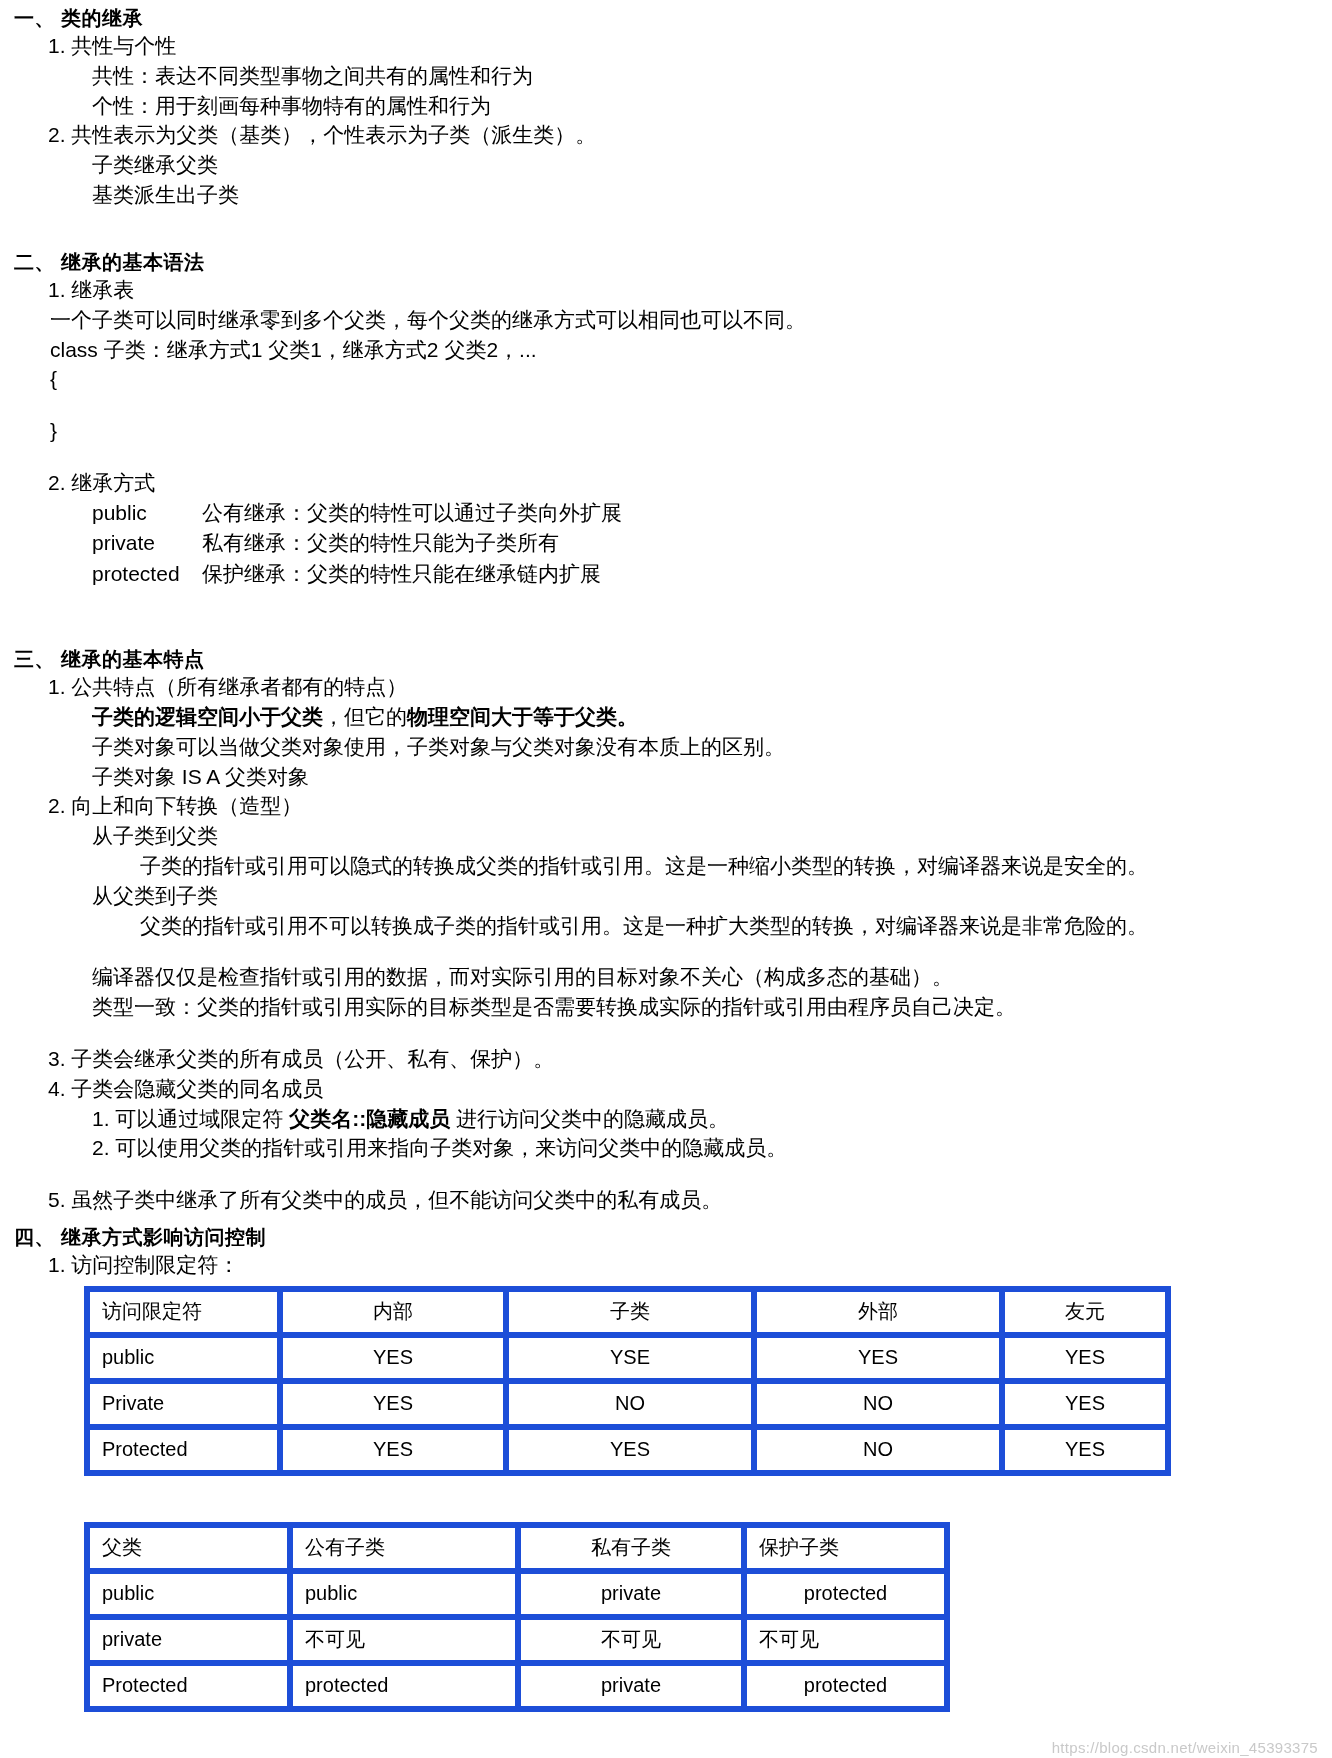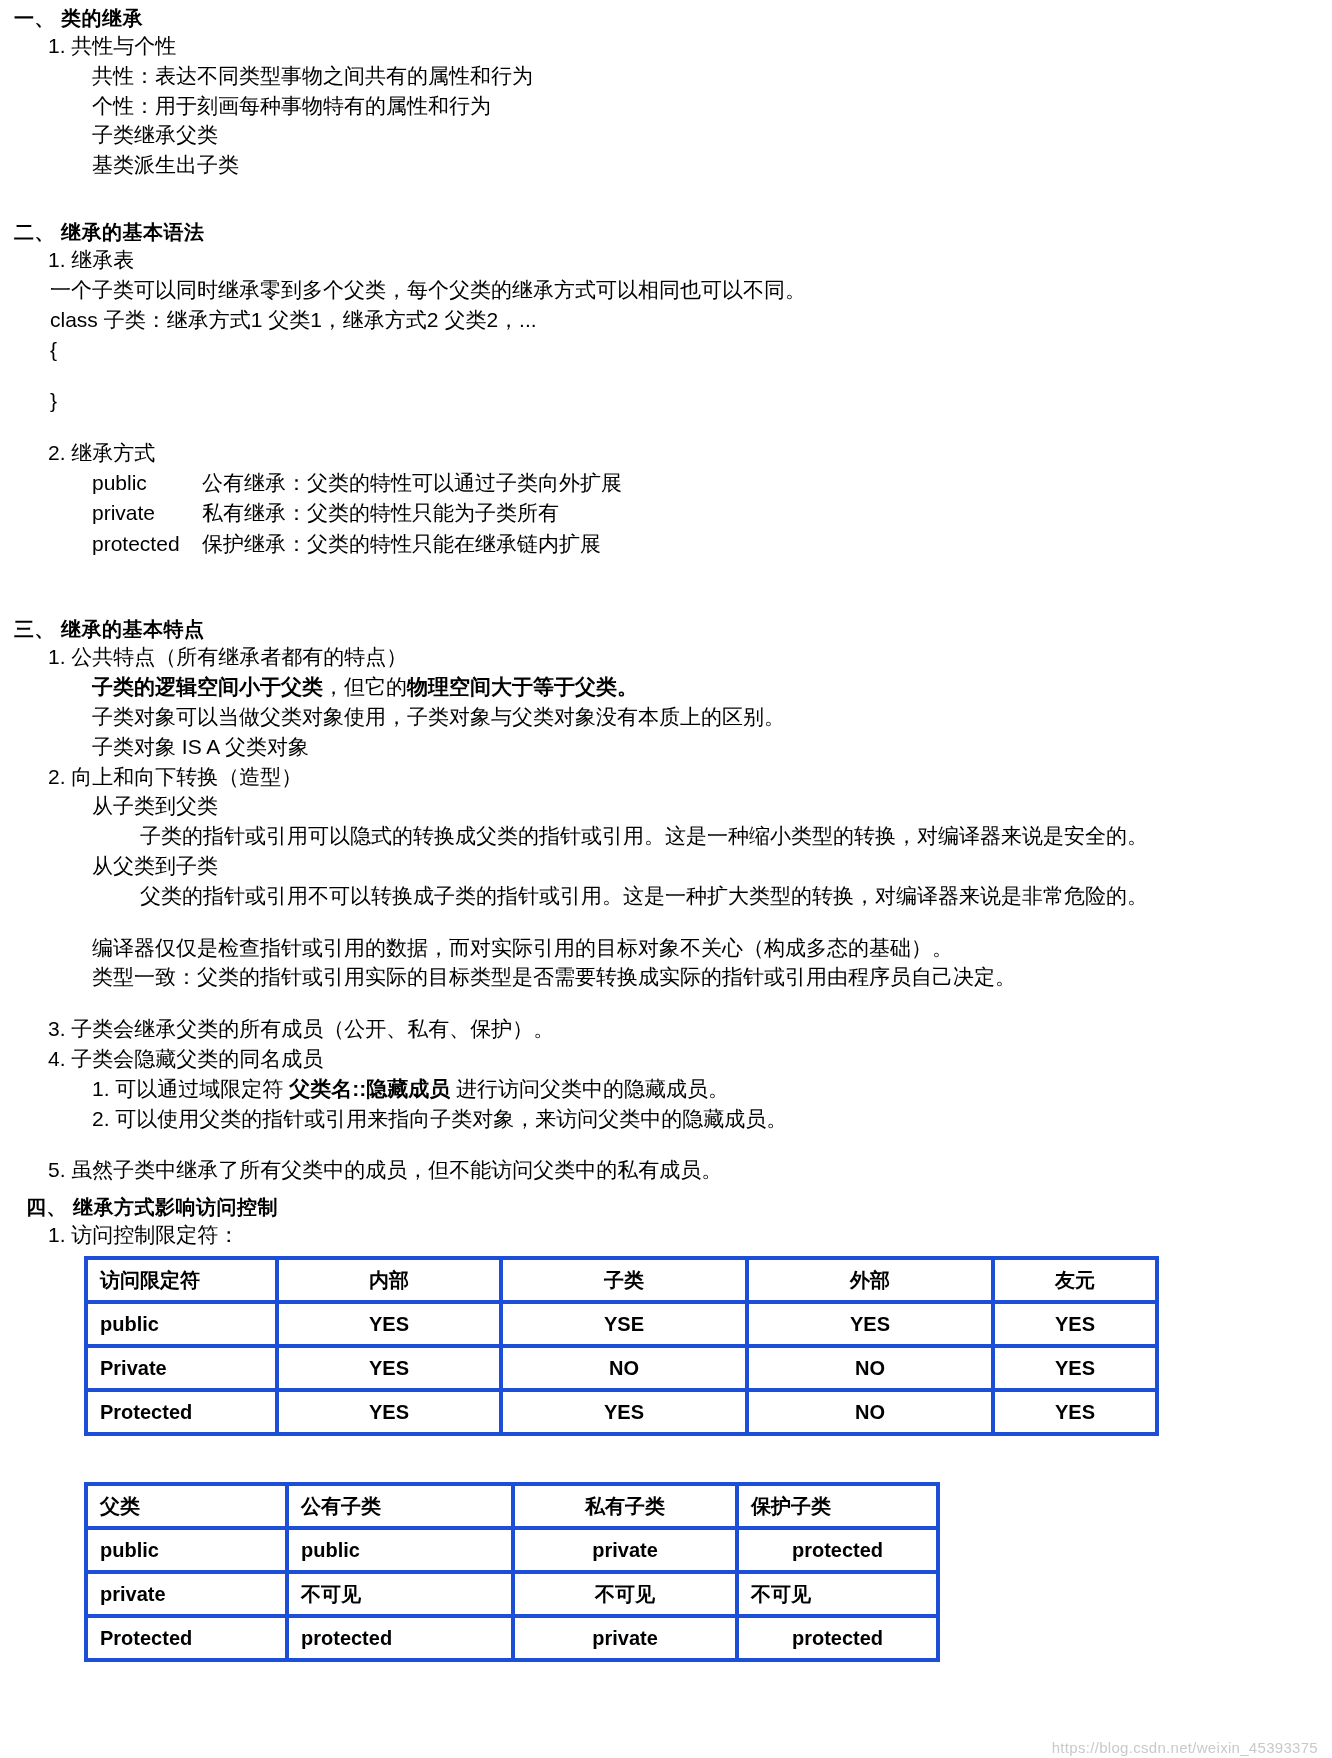--- a/index.html
+++ b/index.html
@@ -76,24 +76,24 @@
   }
   .kv-val { flex: 1 1 auto; }
   b, .b { font-weight: bold; }
 
   table.grid {
     border-collapse: collapse;
     margin-left: 84px;
     font-size: 20px;
   }
   table.grid td, table.grid th {
-    border: 4px solid #1d4ed8;
+    border: 6px solid #1d4ed8;
     height: 36px;
     padding: 2px 10px;
-    font-weight: bold;
+    font-weight: normal;
     text-align: center;
     vertical-align: middle;
   }
   table.grid td.left, table.grid th.left {
     text-align: left;
     padding-left: 12px;
   }
   table.t1 td, table.t1 th { }
   .watermark {
     position: absolute;
@@ -107,20 +107,21 @@
 </style>
 </head>
 <body>
 
 <div class="page">
 
   <h2 class="section-title" style="margin-top:6px;margin-left:14px;">一、 类的继承</h2>
   <div class="lvl1">1. 共性与个性</div>
   <div class="lvl2">共性：表达不同类型事物之间共有的属性和行为</div>
   <div class="lvl2">个性：用于刻画每种事物特有的属性和行为</div>
+  <div class="lvl1">2. 共性表示为父类（基类），个性表示为子类（派生类）。</div>
   <div class="lvl2">子类继承父类</div>
   <div class="lvl2">基类派生出子类</div>
 
   <div class="gap-lg"></div>
 
   <h2 class="section-title" style="margin-left:14px;">二、 继承的基本语法</h2>
   <div class="lvl1">1. 继承表</div>
   <div class="flush">一个子类可以同时继承零到多个父类，每个父类的继承方式可以相同也可以不同。</div>
   <div class="mono-ish">class 子类：继承方式1 父类1，继承方式2 父类2，...</div>
   <div class="mono-ish">{</div>
@@ -160,21 +161,21 @@
   <div class="gap-md"></div>
   <div class="lvl1">3. 子类会继承父类的所有成员（公开、私有、保护）。</div>
   <div class="lvl1">4. 子类会隐藏父类的同名成员</div>
   <div class="lvl2"><span>1. 可以通过域限定符 </span><b>父类名::隐藏成员</b><span> 进行访问父类中的隐藏成员。</span></div>
   <div class="lvl2">2. 可以使用父类的指针或引用来指向子类对象，来访问父类中的隐藏成员。</div>
   <div class="gap-md"></div>
   <div class="lvl1">5. 虽然子类中继承了所有父类中的成员，但不能访问父类中的私有成员。</div>
 
   <div class="gap-sm"></div>
 
-  <h2 class="section-title" style="margin-left:26px;">四、 继承方式影响访问控制</h2>
+  <h2 class="section-title" style="margin-left:14px;">四、 继承方式影响访问控制</h2>
   <div class="lvl1">1. 访问控制限定符：</div>
 
   <div class="tbl-wrap">
     <table class="grid t1">
       <thead>
         <tr>
           <th class="left" style="width:165px;">访问限定符</th>
           <th style="width:200px;">内部</th>
           <th style="width:222px;">子类</th>
           <th style="width:222px;">外部</th>

